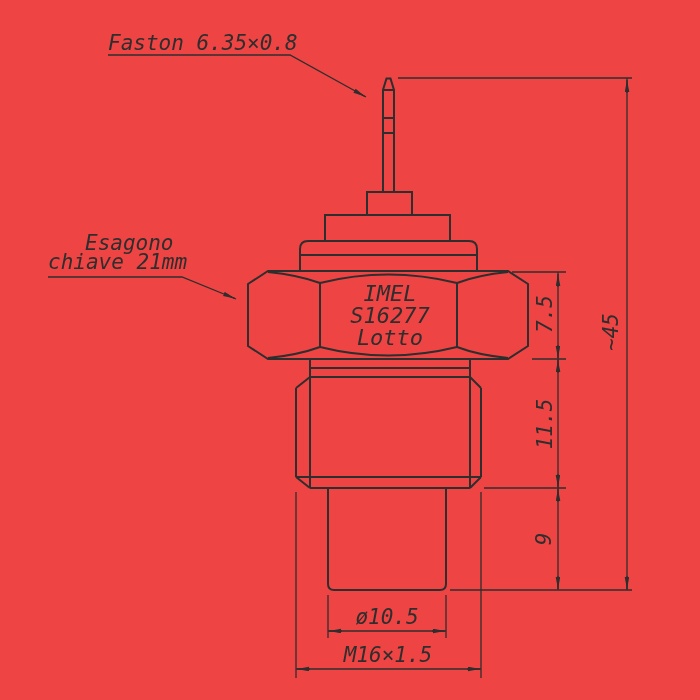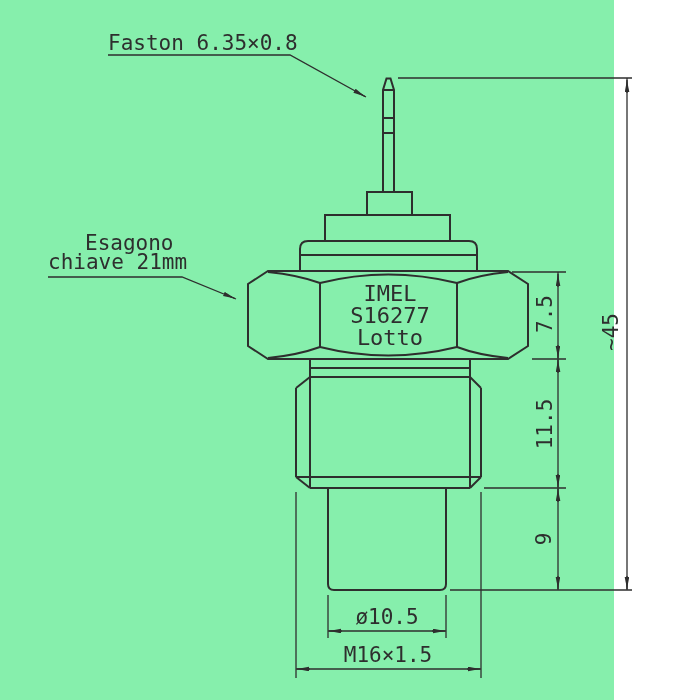--- a/index.html
+++ b/index.html
@@ -5,23 +5,24 @@
   html, body {
     margin: 0;
     padding: 0;
     background: #ffffff;
     width: 700px;
     height: 700px;
     overflow: hidden;
   }
   #stage {
     position: relative;
-    width: 614px;
+    width: 700px;
     height: 700px;
-    background: #86efac;
+    background: #ef4444;
+    font-style: italic;
   }
   svg {
     display: block;
   }
   .obj {
     stroke: #2e2e2e;
     stroke-width: 2;
     fill: none;
     stroke-linecap: butt;
     stroke-linejoin: miter;

